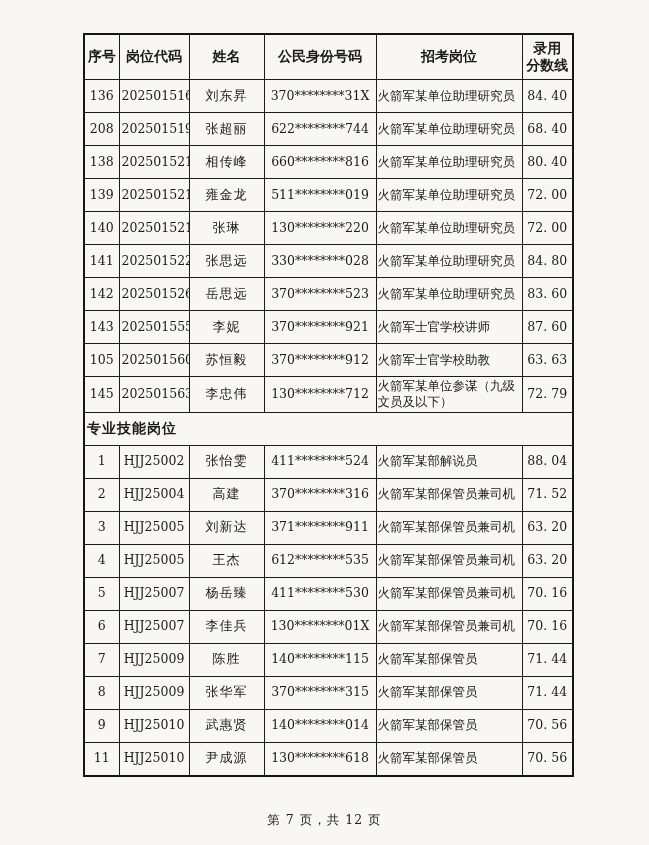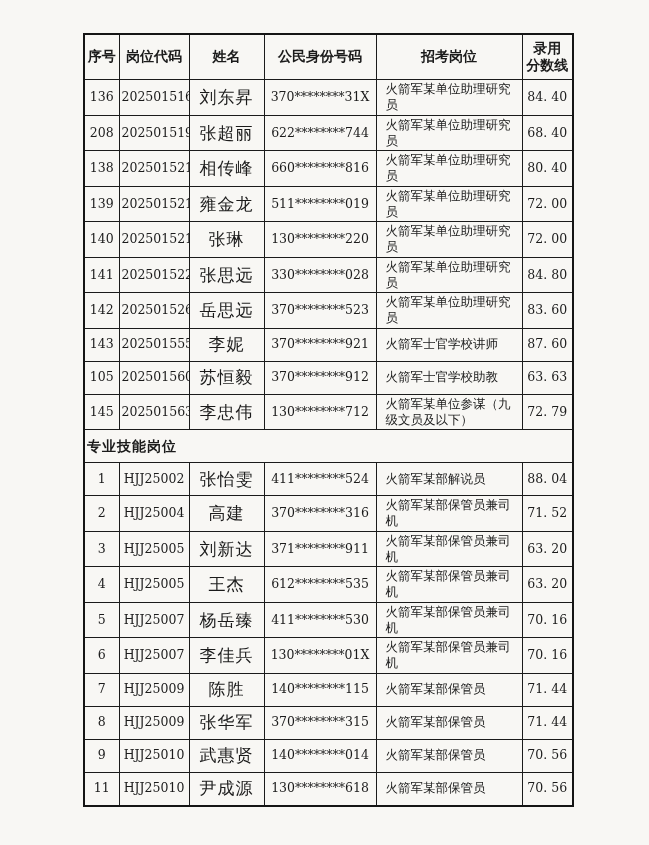--- a/index.html
+++ b/index.html
@@ -45,26 +45,26 @@
   }
   table.results td {
     height: 30px;
     font-size: 12.5px;
     text-align: center;
     vertical-align: middle;
     padding: 1px 2px;
     line-height: 1.3;
   }
   table.results td.c-name {
-    font-size: 17px;
+    font-size: 13px;
     letter-spacing: 1px;
   }
   table.results td.c-pos {
     text-align: left;
-    padding-left: 9px;
+    padding-left: 1px;
     padding-right: 2px;
     font-size: 12.5px;
   }
   table.results td.section-title {
     font-size: 14px;
     font-weight: bold;
     text-align: left;
     letter-spacing: 1px;
   }
   .footer {
@@ -262,14 +262,15 @@
           <td class="c-no">11</td>
           <td class="c-code">HJJ25010</td>
           <td class="c-name">尹成源</td>
           <td class="c-id">130********618</td>
           <td class="c-pos">火箭军某部保管员</td>
           <td class="c-score">70. 56</td>
         </tr>
       </tbody>
   </table>
 
+  <div class="footer">第 7 页，共 12 页</div>
 
 </div>
 
 </body></html>

